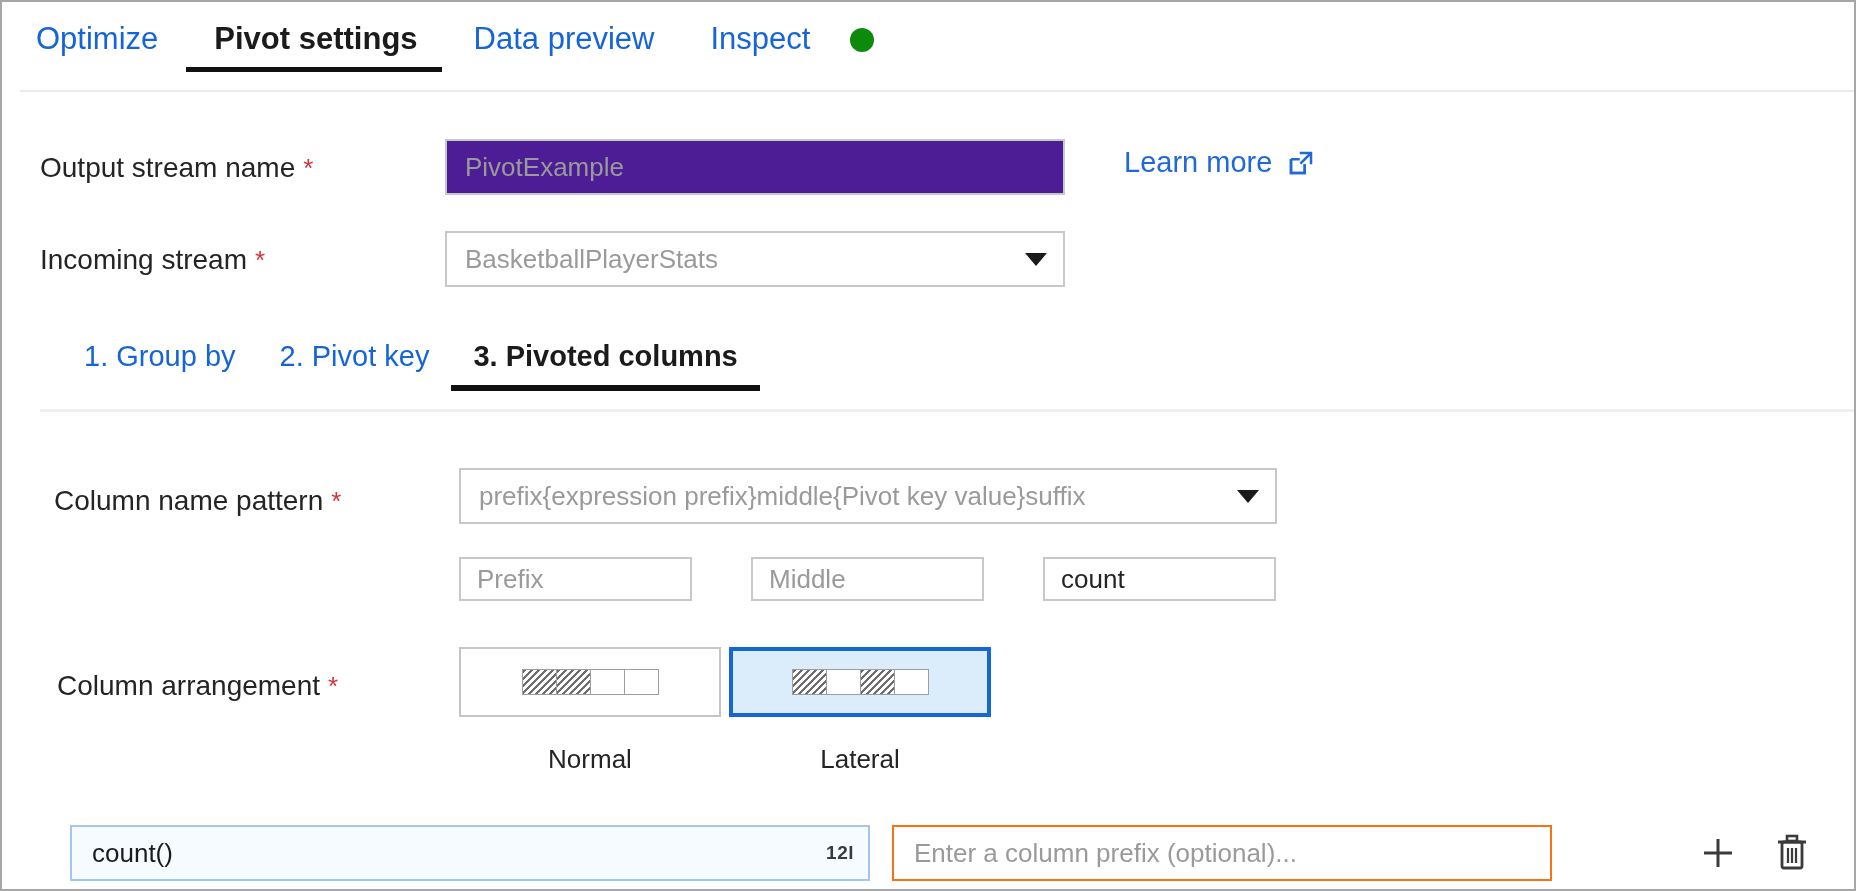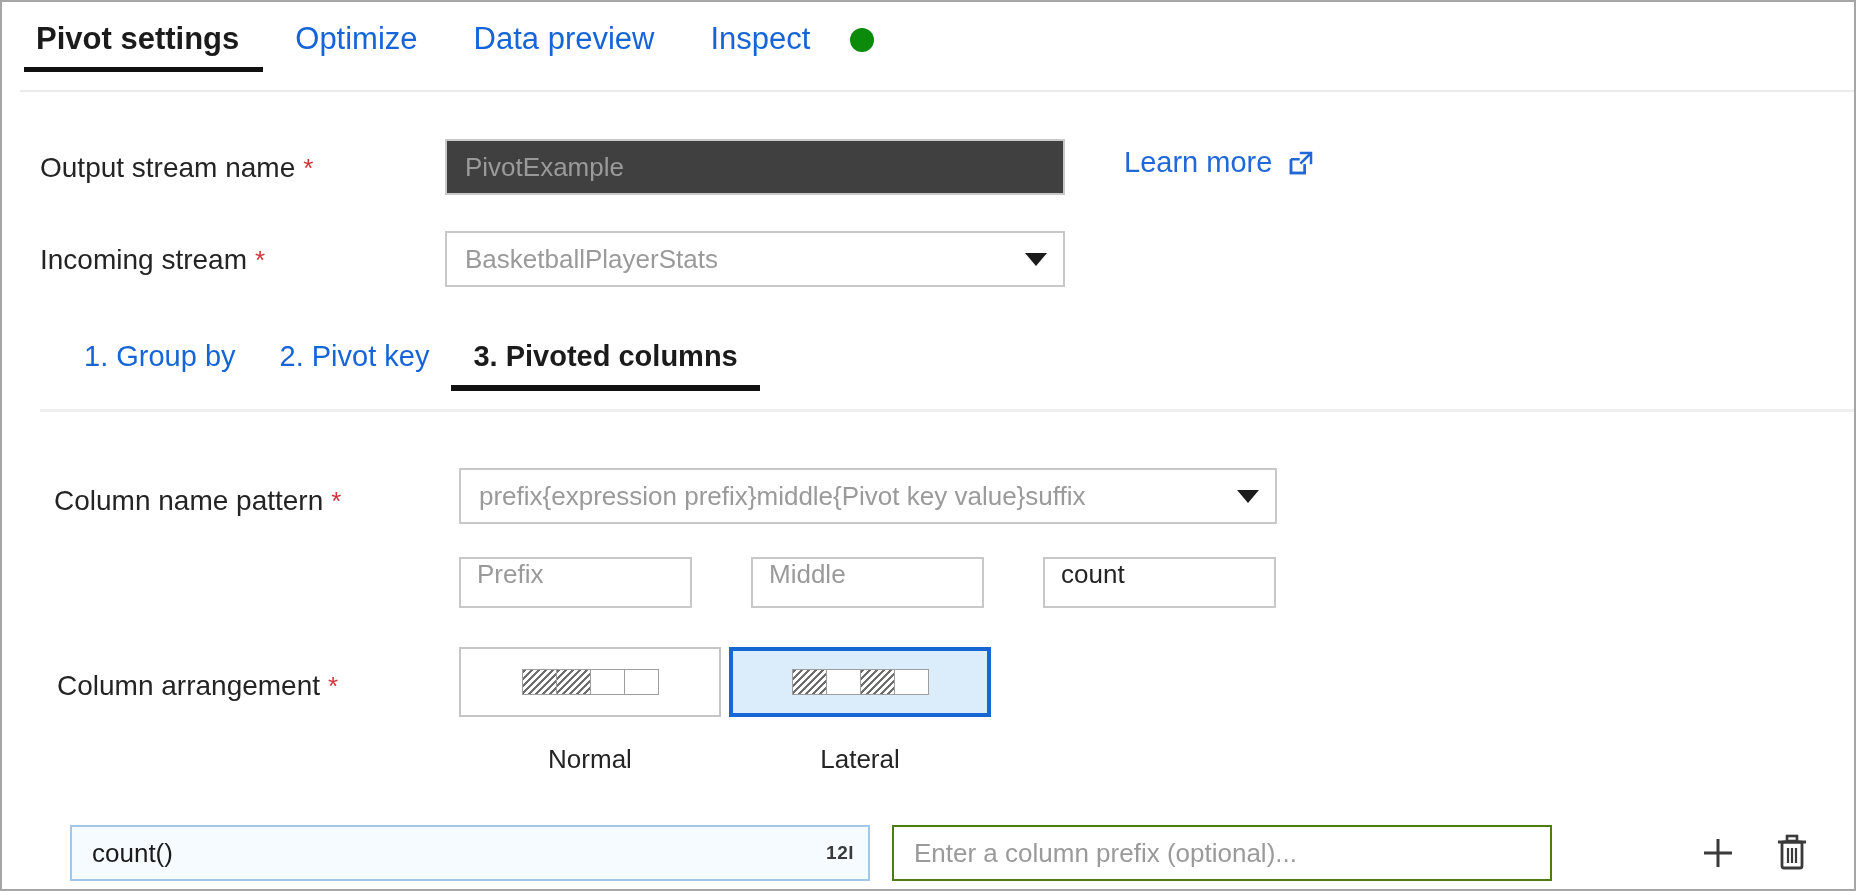--- a/index.html
+++ b/index.html
@@ -92,21 +92,21 @@
   }
   .req {
     color: #d13438;
     font-size: 26px;
     margin-left: 8px;
   }
 
   .textbox {
     box-sizing: border-box;
     border: 2px solid #c8c8c8;
-    background: #404040;
+    background: #4c1d95;
     display: flex;
     align-items: center;
     padding: 0 18px;
     font-size: 26px;
     color: #242424;
   }
   .textbox.placeholder { color: #9a9a9a; }
 
   .dropdown {
     box-sizing: border-box;
@@ -180,25 +180,25 @@
     right: 0;
     top: 407px;
     height: 3px;
     background: #efefef;
   }
 
   
   .small-input {
     position: absolute;
     box-sizing: border-box;
-    height: 51px;
+    height: 44px;
     border: 2px solid #c8c8c8;
     background: #ffffff;
     display: flex;
-    align-items: flex-start;
+    align-items: center;
     padding: 0 16px;
     font-size: 26px;
   }
   .small-input.placeholder { color: #9a9a9a; }
   .small-input.filled { color: #242424; }
 
   
   .arrange-card {
     position: absolute;
     box-sizing: border-box;
@@ -267,21 +267,21 @@
     font-weight: 700;
     letter-spacing: 0.5px;
   }
   .prefix-box {
     position: absolute;
     left: 890px;
     top: 823px;
     width: 660px;
     height: 56px;
     box-sizing: border-box;
-    border: 2px solid #4d7c0f;
+    border: 2px solid #f97316;
     background: #ffffff;
     display: flex;
     align-items: center;
     padding: 0 20px;
     font-size: 26px;
     color: #9a9a9a;
   }
   .icon-btn {
     position: absolute;
     top: 823px;
@@ -295,22 +295,22 @@
   .icon-add  { left: 1688px; }
   .icon-del  { left: 1762px; }
 </style>
 </head>
 <body>
 
 <div class="page">
 
   <div class="tabstrip">
     <div class="tabs">
+      <div class="tab">Optimize</div>
       <div class="tab active">Pivot settings</div>
-      <div class="tab">Optimize</div>
       <div class="tab">Data preview</div>
       <div class="tab">Inspect</div>
       <span class="status-dot"></span>
     </div>
     <div class="tabstrip-divider"></div>
   </div>
 
   <div class="field-row" style="left:38px; top:150px;">
     <span class="field-label">Output stream name</span>
     <span class="req">*</span>

